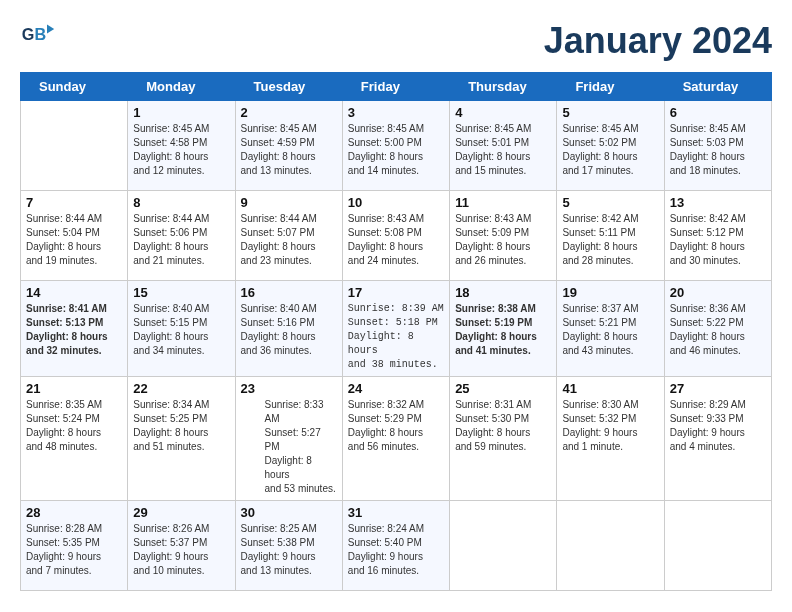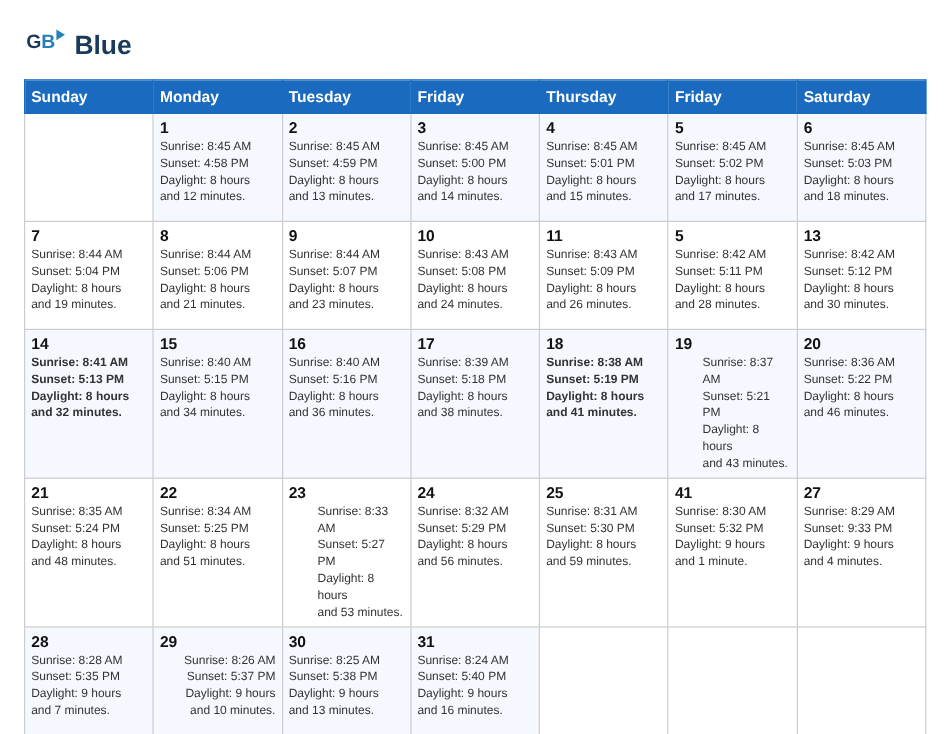--- a/index.html
+++ b/index.html
@@ -45,21 +45,21 @@
     }
     table {
       width: 100%;
       border-collapse: collapse;
       table-layout: fixed;
     }
     thead tr th {
       background: #1a6bbf;
       color: #fff;
       text-align: left;
-      padding: 6px 5px;
+      padding: 6px 18px;
       font-size: 13px;
       font-weight: bold;
       border: 1px solid #1a6bbf;
     }
     tbody tr td {
       border: 1px solid #ccc;
       vertical-align: top;
       padding: 4px 5px;
       min-height: 80px;
       height: 90px;
@@ -91,24 +91,24 @@
 
 <div class="header-area">
   <div class="logo">
     <svg class="logo-icon" viewBox="0 0 40 40">
       <text x="2" y="22" font-size="18" font-weight="bold" fill="#1a3a5c">G</text>
       <text x="16" y="22" font-size="18" font-weight="bold" fill="#2980b9">B</text>
 
       <polygon points="30,5 38,10 30,15" fill="#2980b9"></polygon>
     </svg>
     <div class="logo-text">
-      <div>Blue</div>
     </div>
   </div>
   <div class="title-area">
+    <div class="calendar-title">January 2024</div>
   </div>
 </div>
 
 <table>
   <thead>
     <tr>
     <th>Sunday</th>
         <th>Monday</th>
         <th>Tuesday</th>
         <th>Friday</th>
@@ -231,35 +231,35 @@
         </td>
         <td>
           <span class="day-number">16</span>
           <div class="day-info" style="white-space: pre-line;">Sunrise: 8:40 AM
 Sunset: 5:16 PM
 Daylight: 8 hours
 and 36 minutes.</div>
         </td>
         <td>
           <span class="day-number">17</span>
-          <div class="day-info" style="white-space: pre-line;">Sunrise: 8:39 AM
+          <div class="day-info" style="white-space: pre-line; font-family: Liberation Mono, monospace;">Sunrise: 8:39 AM
 Sunset: 5:18 PM
 Daylight: 8 hours
 and 38 minutes.</div>
         </td>
         <td>
           <span class="day-number">18</span>
           <div class="day-info" style="white-space: pre-line; font-weight: bold;">Sunrise: 8:38 AM
 Sunset: 5:19 PM
 Daylight: 8 hours
 and 41 minutes.</div>
         </td>
         <td>
           <span class="day-number">19</span>
-          <div class="day-info" style="white-space: pre-line; margin-left: 23px;">Sunrise: 8:37 AM
+          <div class="day-info" style="white-space: pre-line;">Sunrise: 8:37 AM
 Sunset: 5:21 PM
 Daylight: 8 hours
 and 43 minutes.</div>
         </td>
         <td>
           <span class="day-number">20</span>
           <div class="day-info" style="white-space: pre-line;">Sunrise: 8:36 AM
 Sunset: 5:22 PM
 Daylight: 8 hours
 and 46 minutes.</div>
@@ -319,21 +319,21 @@
       <tr>
         <td>
           <span class="day-number">28</span>
           <div class="day-info" style="white-space: pre-line;">Sunrise: 8:28 AM
 Sunset: 5:35 PM
 Daylight: 9 hours
 and 7 minutes.</div>
         </td>
         <td>
           <span class="day-number">29</span>
-          <div class="day-info" style="white-space: pre-line; text-align: right;">Sunrise: 8:26 AM
+          <div class="day-info" style="white-space: pre-line;">Sunrise: 8:26 AM
 Sunset: 5:37 PM
 Daylight: 9 hours
 and 10 minutes.</div>
         </td>
         <td>
           <span class="day-number">30</span>
           <div class="day-info" style="white-space: pre-line;">Sunrise: 8:25 AM
 Sunset: 5:38 PM
 Daylight: 9 hours
 and 13 minutes.</div>

